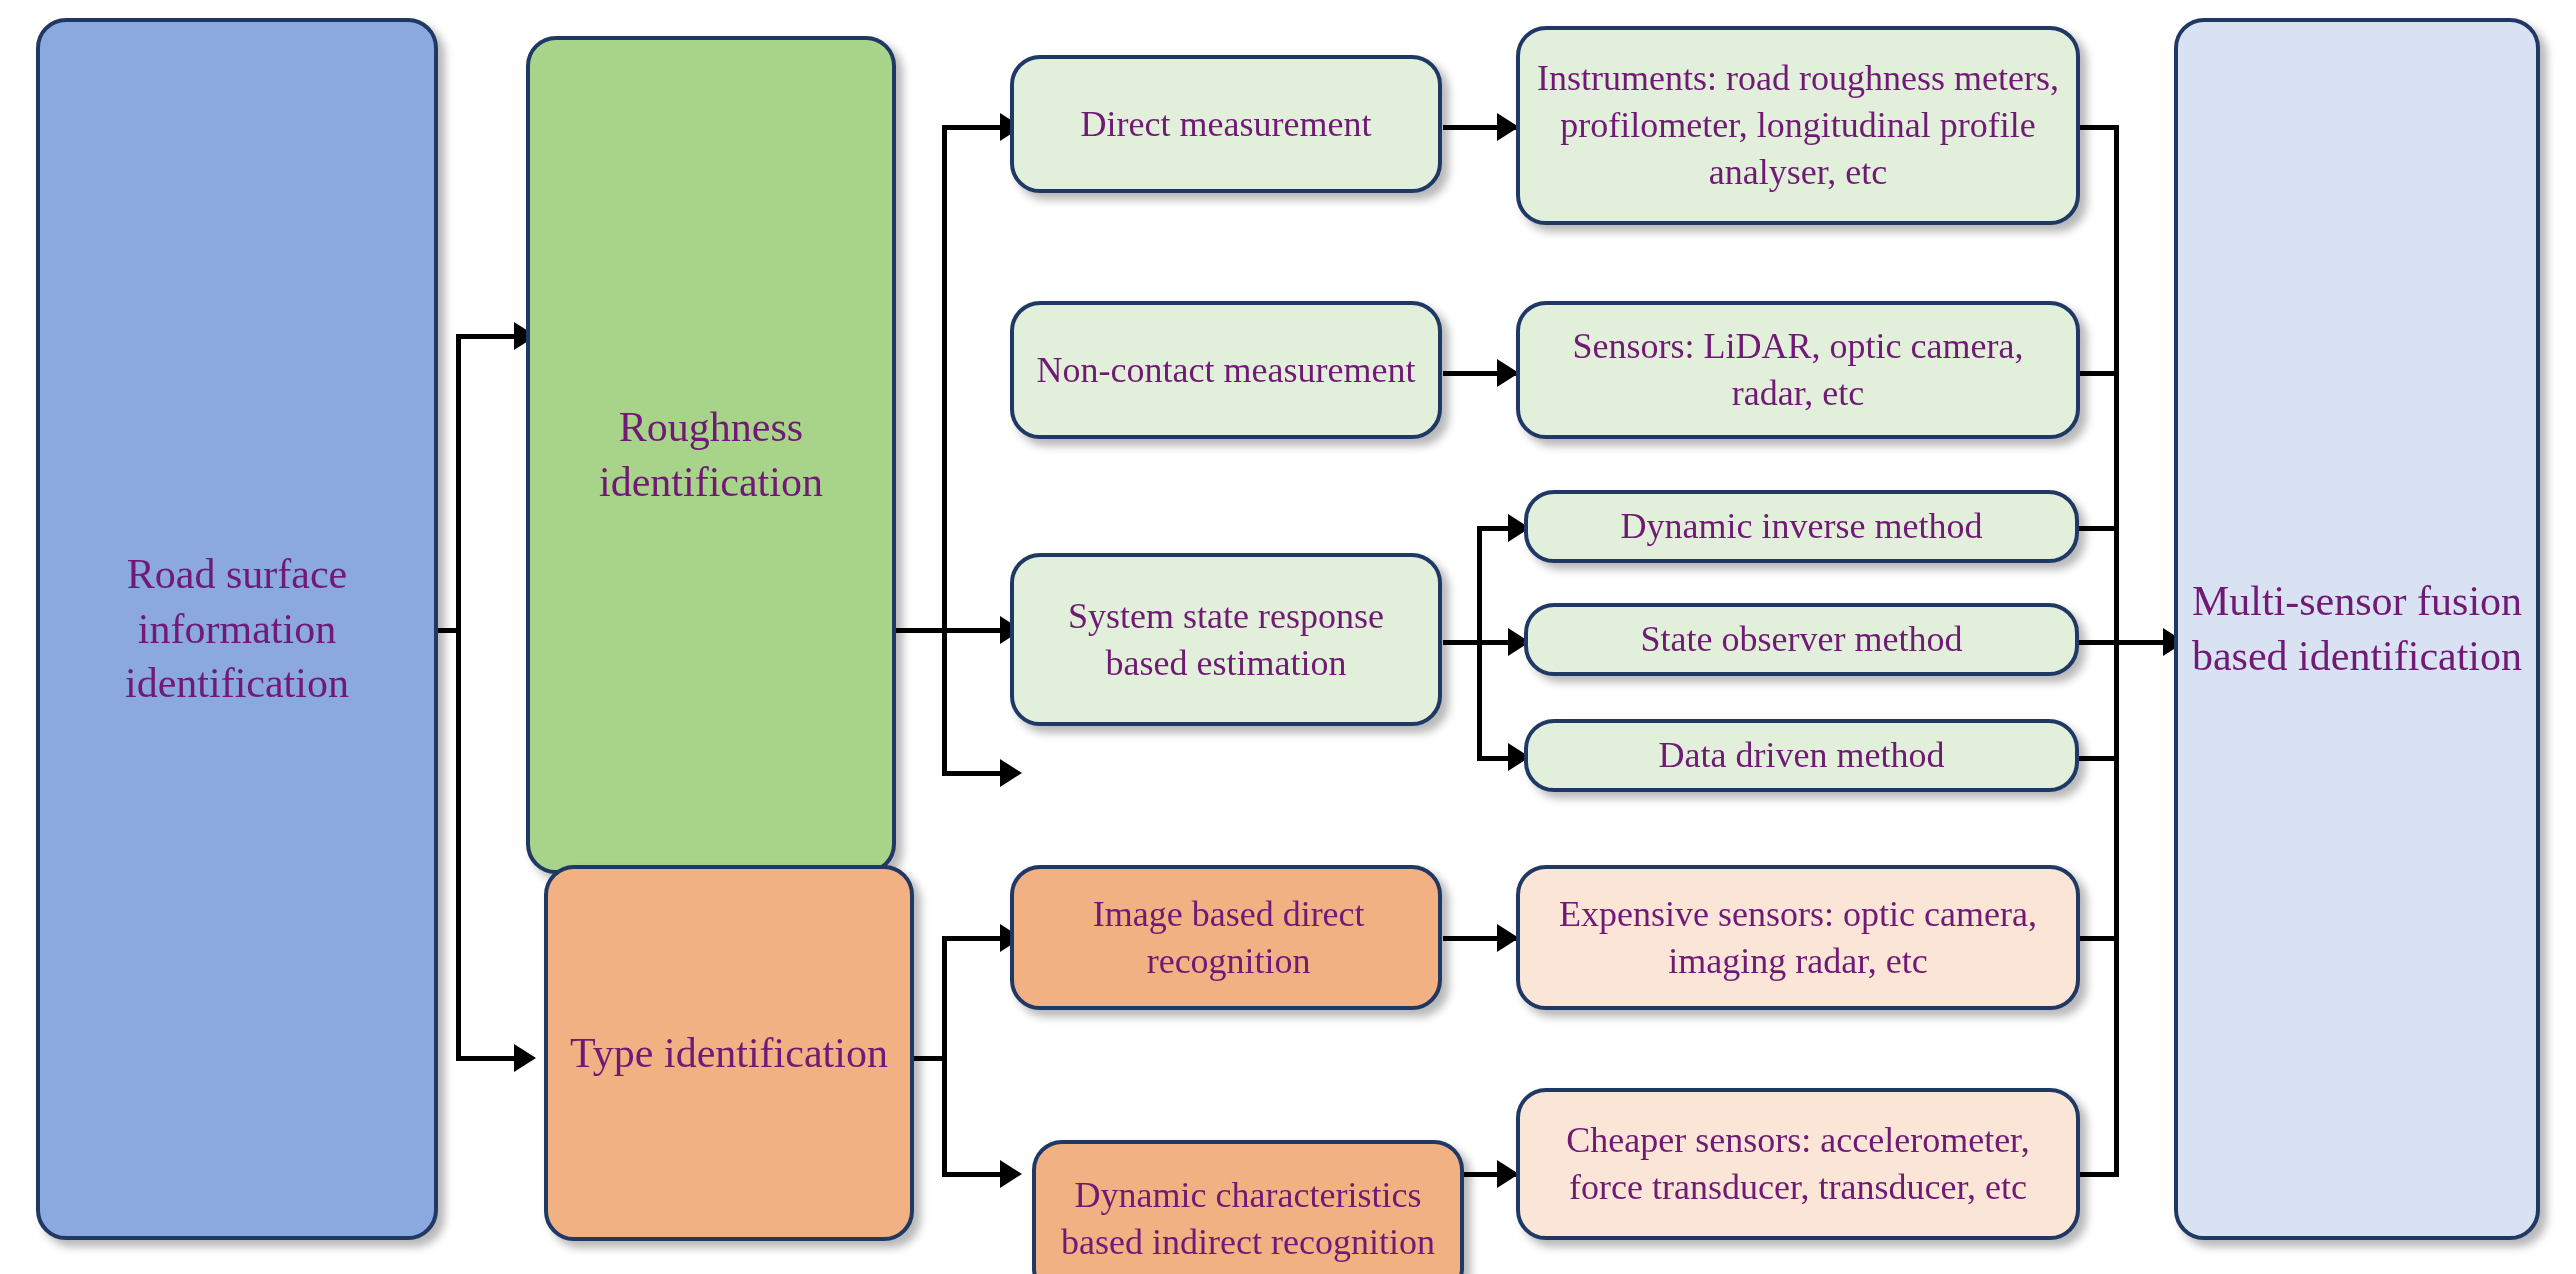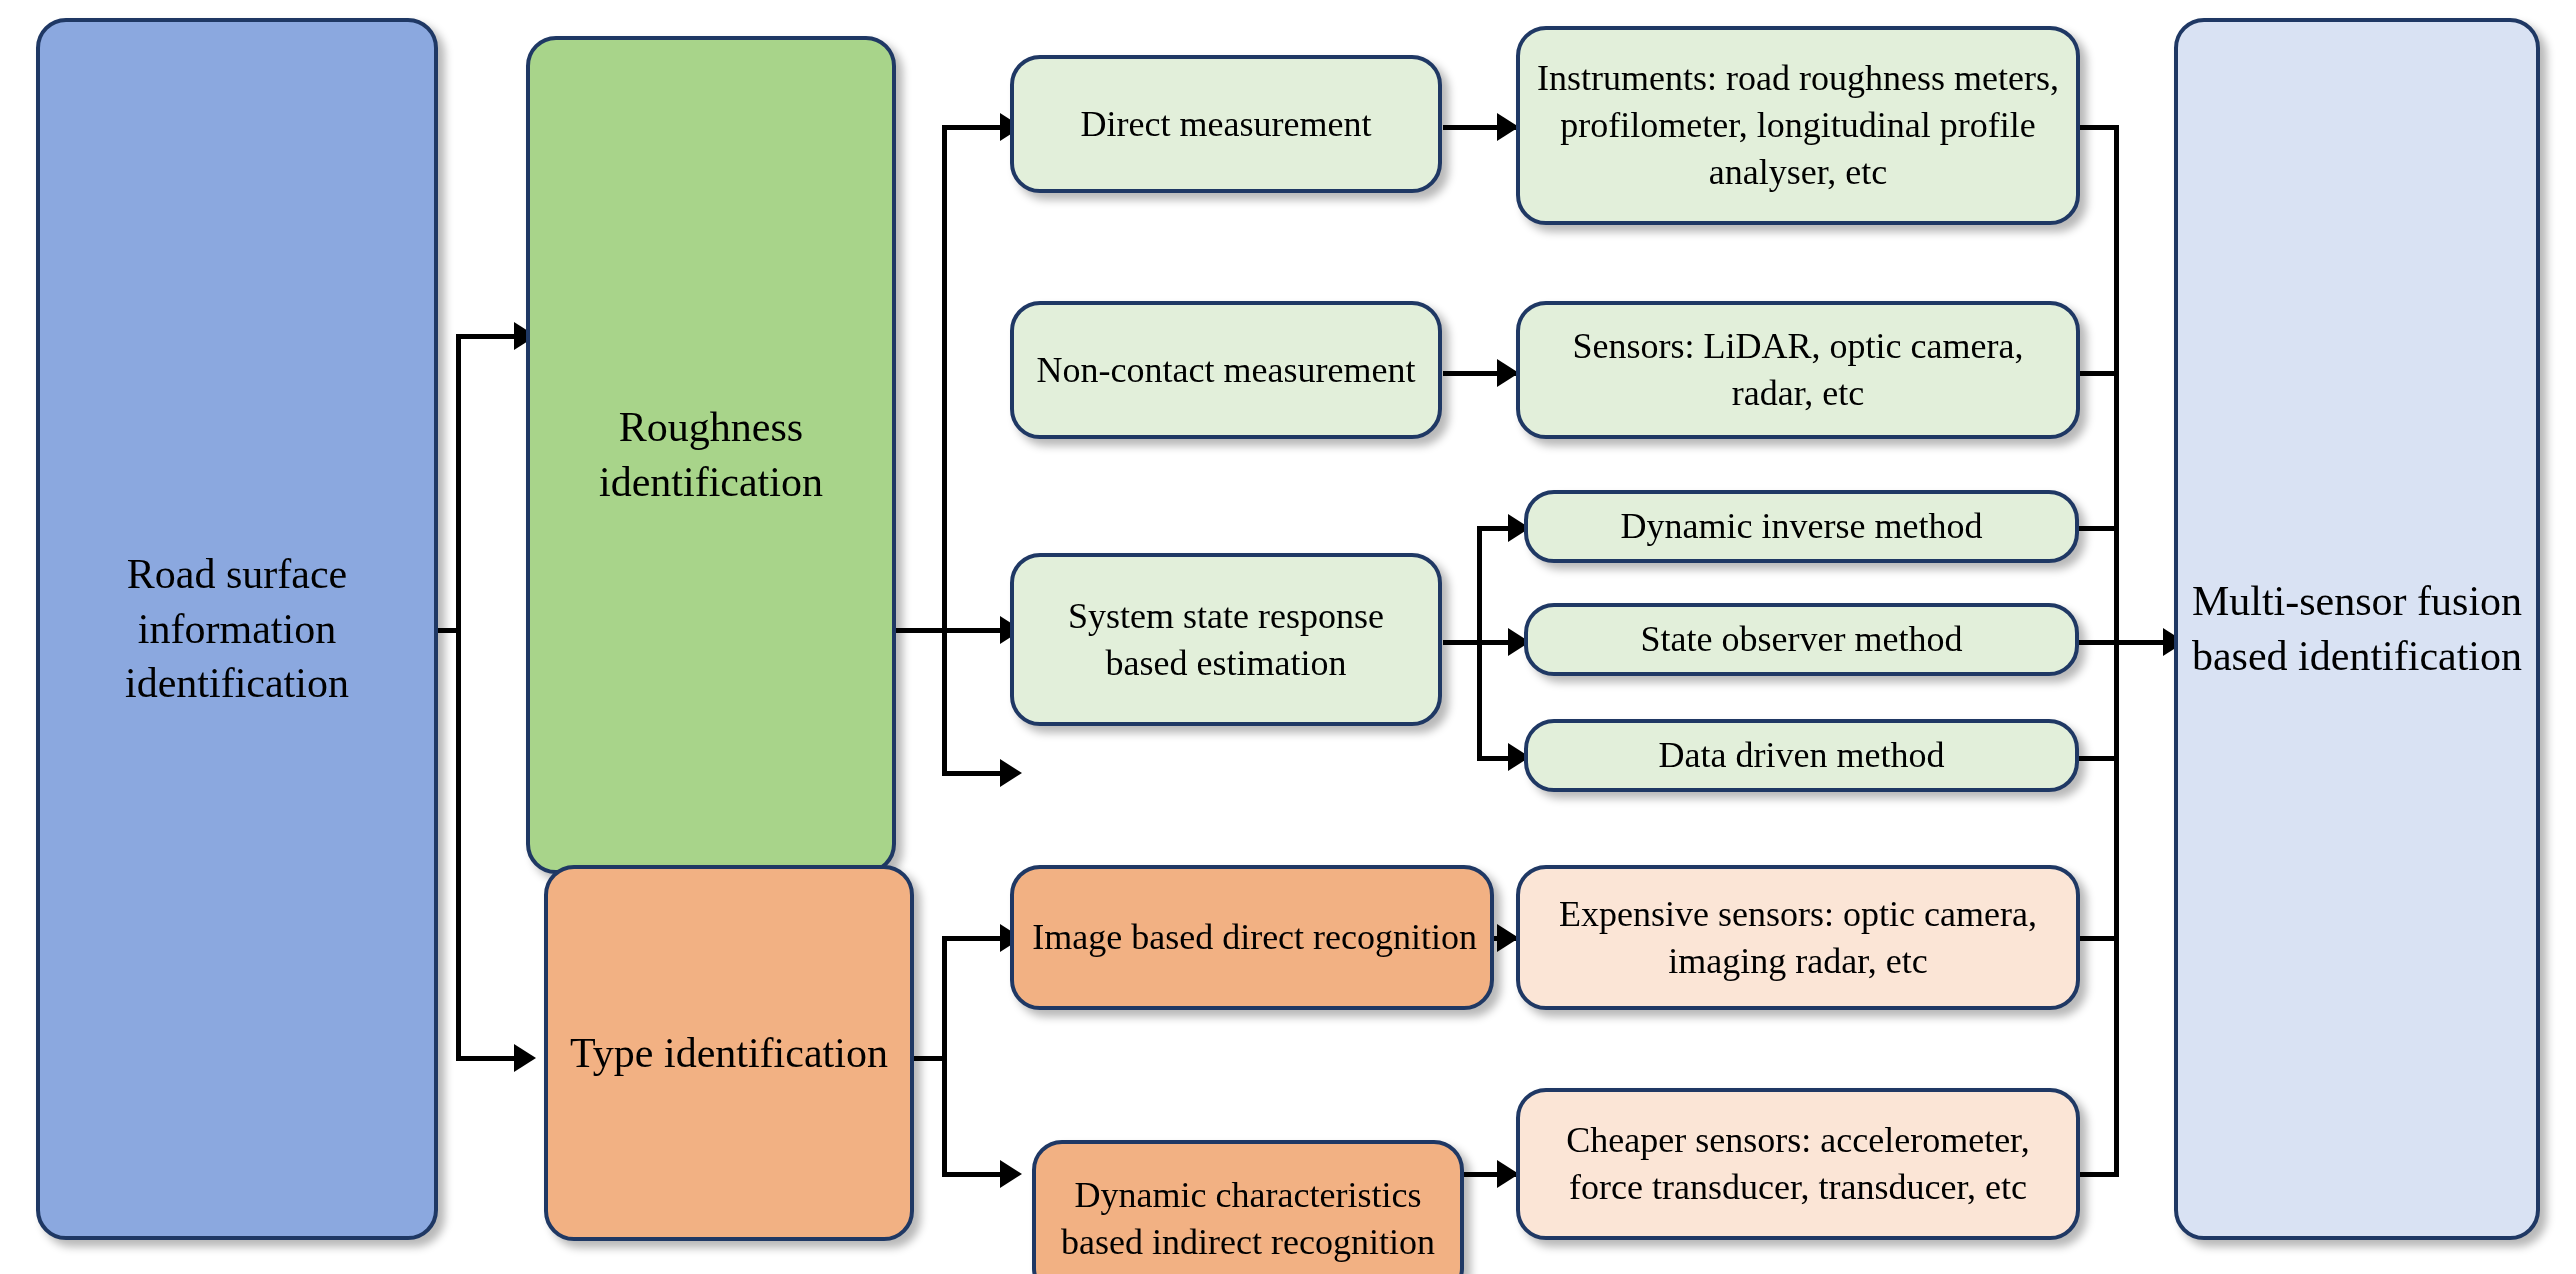--- a/index.html
+++ b/index.html
@@ -19,21 +19,21 @@
   }
   .node {
     position: absolute;
     box-sizing: border-box;
     border: 4.6px solid #1F3864;
     border-radius: 30px;
     display: flex;
     align-items: center;
     justify-content: center;
     text-align: center;
-    color: #000000;
+    color: #701a75;
     line-height: 1.30;
     padding: 3.9px 11.7px;
     box-shadow: 6.5px 6.5px 9px rgba(0,0,0,0.28);
     z-index: 5;
   }
   .node span { display: block; width: 100%; }
 
   
   .c-root   { background: #8BA8DF; }
   .c-green  { background: #A8D48A; }
@@ -164,21 +164,21 @@
   </div>
 
   <div class="node c-greenL sz-mid" style="left:1524px; top:490px; width:555px; height:73px;">
     <span>Dynamic inverse method</span>
   </div>
 
   <div class="node c-greenL sz-mid" style="left:1524px; top:719px; width:555px; height:73px;">
     <span>Data driven method</span>
   </div>
 
-  <div class="node c-orange sz-mid" style="left:1010px; top:865px; width:484px; height:145px;padding-left:17px;">
+  <div class="node c-orange sz-mid" style="left:1010px; top:865px; width:432px; height:145px;padding-left:17px;">
     <span>Image based direct recognition</span>
   </div>
 
   <div class="node c-orangeL sz-mid" style="left:1516px; top:865px; width:564px; height:145px;align-items:center;">
     <span>Expensive sensors: optic camera, imaging radar, etc</span>
   </div>
 
   <div class="node c-orange sz-mid" style="left:1010px; top:1140px; width:432px; height:158px;margin-left:22px;">
     <span>Dynamic characteristics based indirect recognition</span>
   </div>

